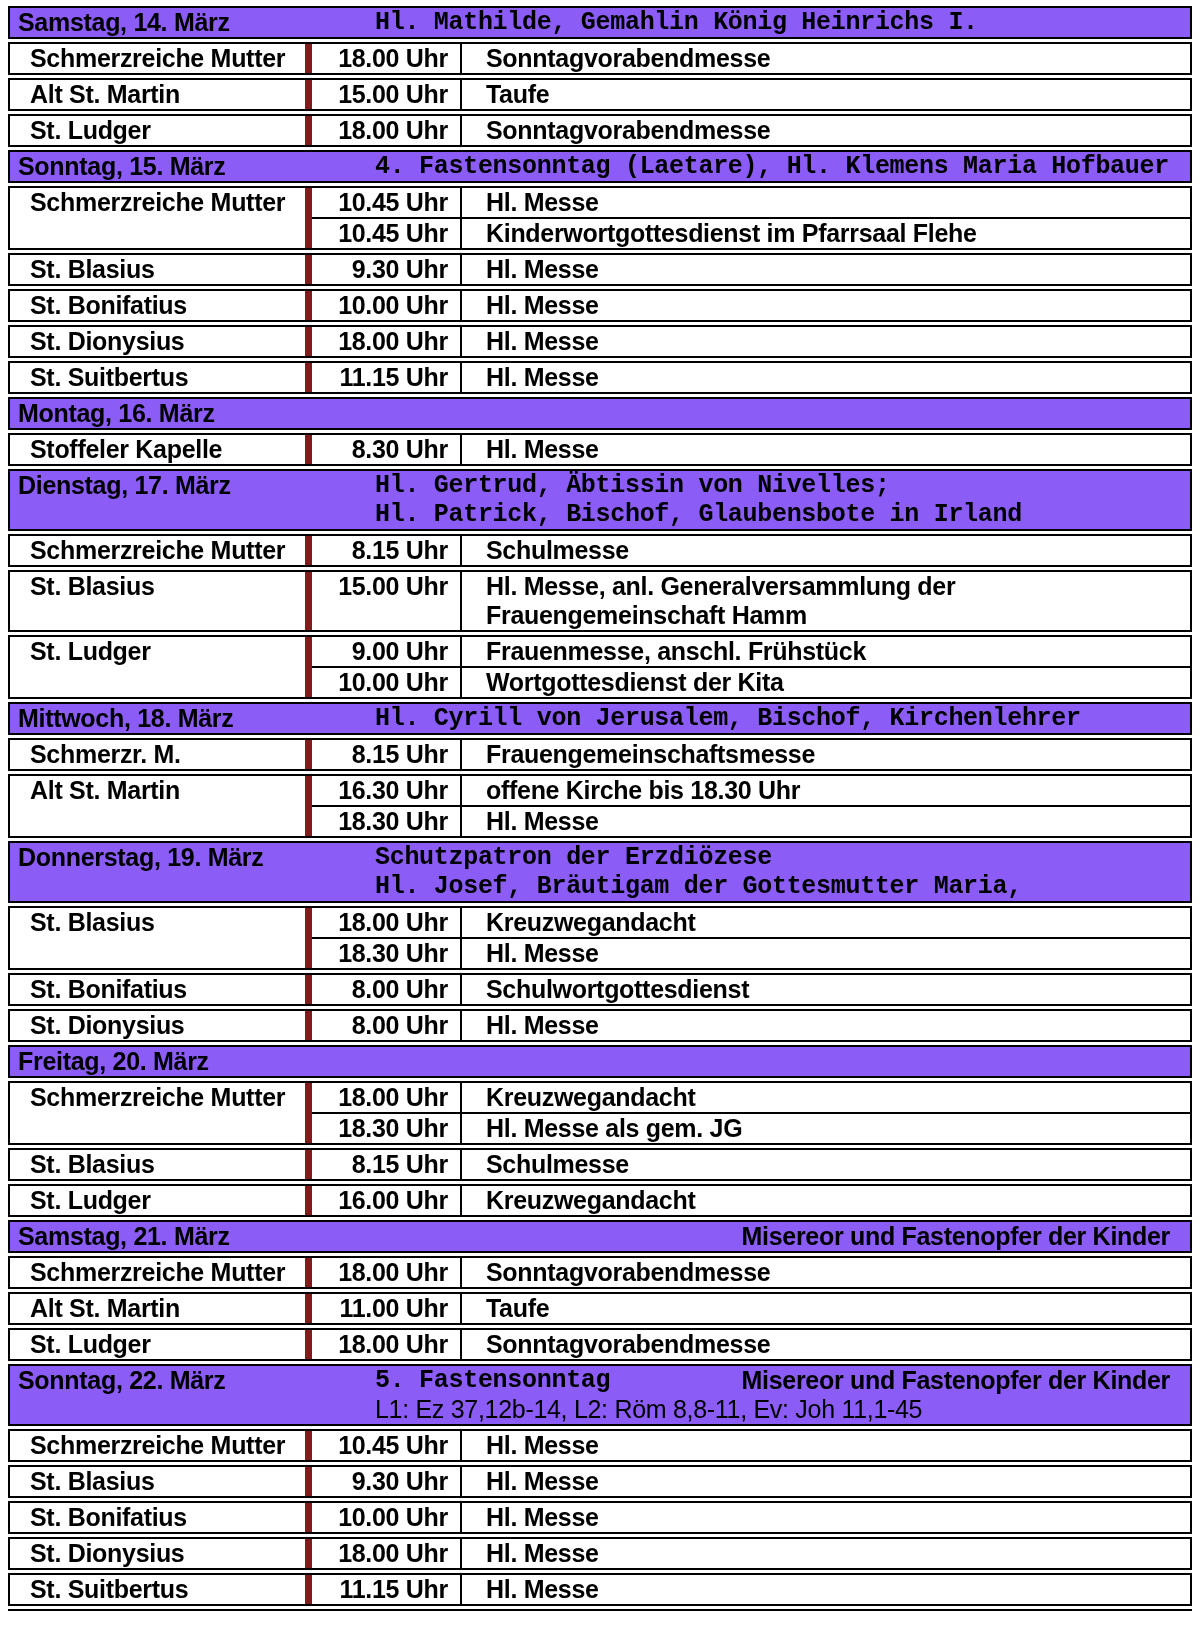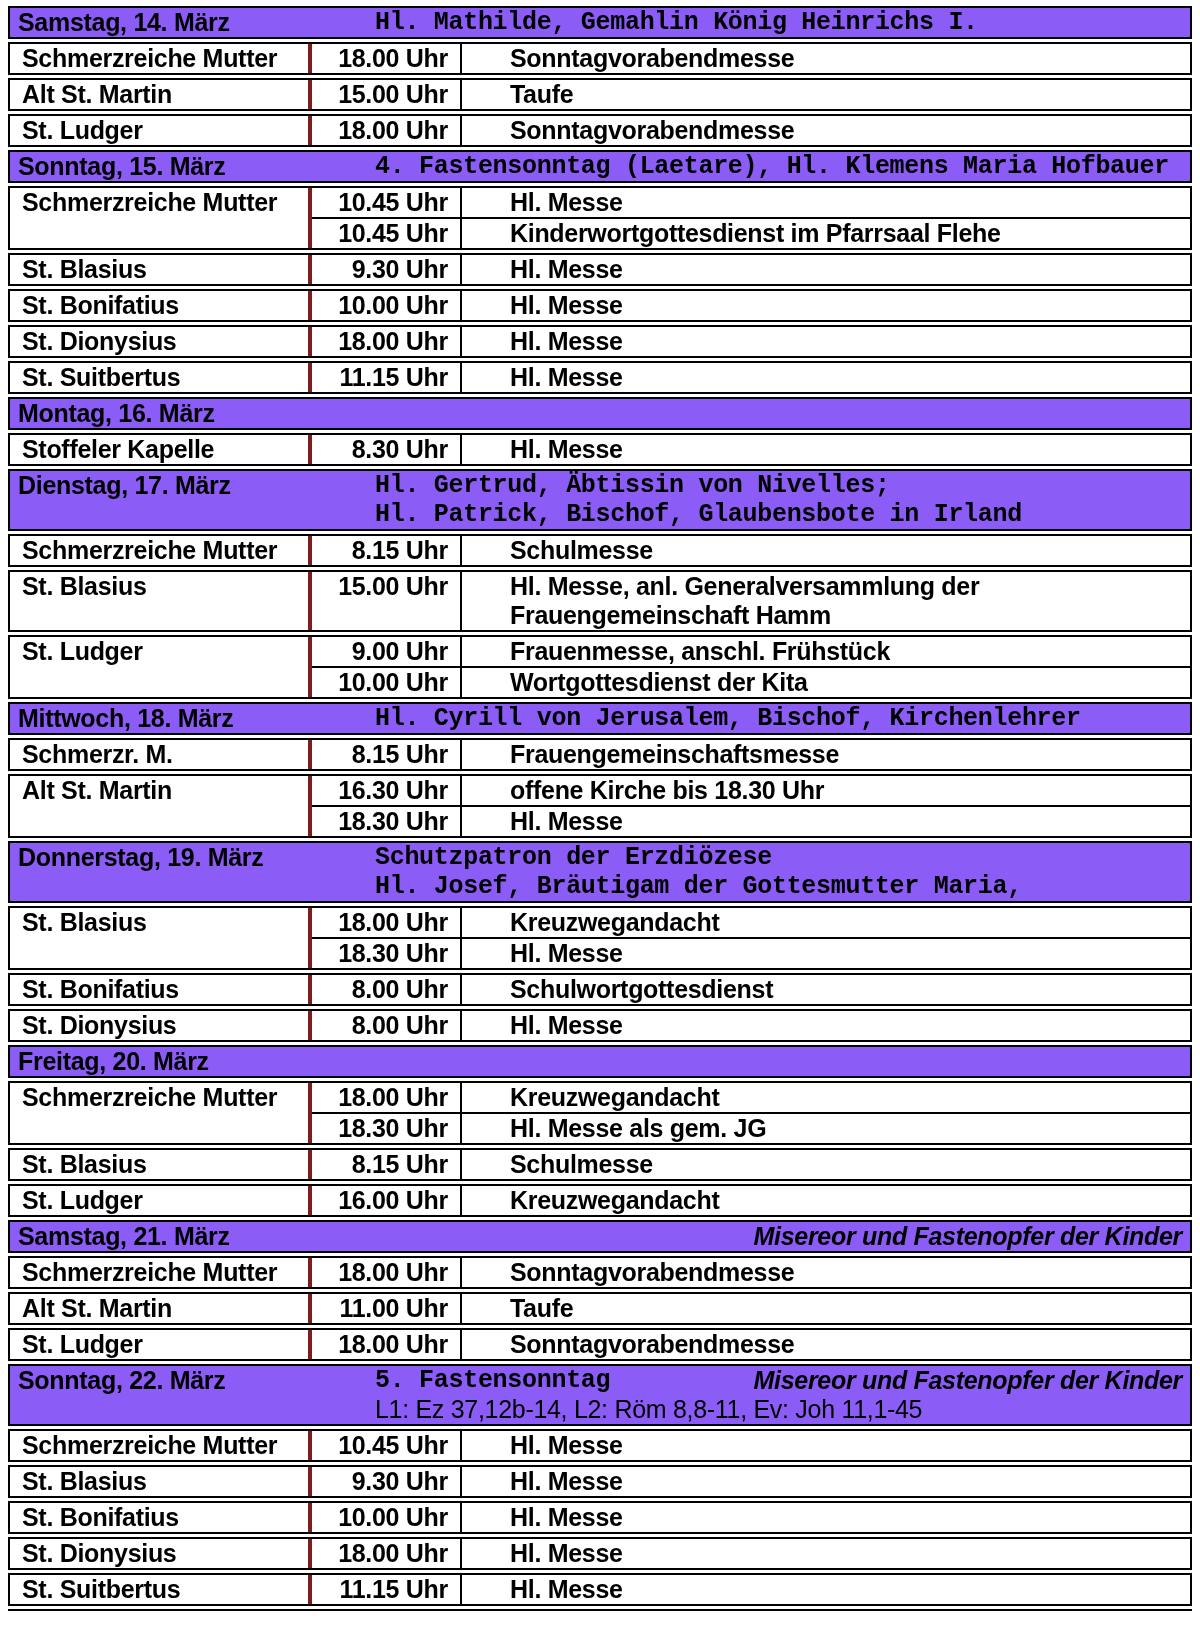--- a/index.html
+++ b/index.html
@@ -24,33 +24,33 @@
 
   
   .day-header {
     background:#8b5cf6;
     display:grid;
     grid-template-columns:365px 1fr auto;
   }
   .dh-date   { grid-column:1; grid-row:1; padding-left:8px;  line-height:29px; white-space:nowrap; }
   .dh-feast  { grid-column:2; grid-row:1; line-height:29px;font-family:Liberation Mono, monospace; }
   .dh-feast .fline { line-height:29px; white-space:nowrap; }
-  .dh-note   { grid-column:3; grid-row:1; font-style:italic; text-align:center; padding-right:8px; line-height:29px; white-space:nowrap; }
+  .dh-note   { grid-column:3; grid-row:1; text-align:center; padding-right:20px; line-height:29px; white-space:nowrap; }
   .dh-sub    { grid-column:2/4; grid-row:2; font-weight:normal; line-height:29px; white-space:nowrap; }
 
   
   .entry { display:flex; align-items:stretch; }
   .church {
     flex:0 0 302px; box-sizing:border-box;
-    border-right:4px solid #7f1d1d;
-    padding-left:12px; padding-right:4px;
+    border-right:7px solid #7f1d1d;
+    padding-left:20px; padding-right:4px;
     line-height:29px; white-space:nowrap;
   }
   .svc-col { flex:1; display:flex; flex-direction:column; }
-  .svc { display:flex;gap:24px; }
+  .svc { display:flex; }
   .svc + .svc { border-top:2px solid #000; }
   .time {
     flex:0 0 150px; box-sizing:border-box;
     border-right:2px solid #000;
     text-align:right; padding-right:12px;
     line-height:29px; white-space:nowrap;
   }
   .desc { flex:1; padding-left:24px; padding-right:4px; }
   .desc .dline { line-height:29px; white-space:nowrap; }
 

